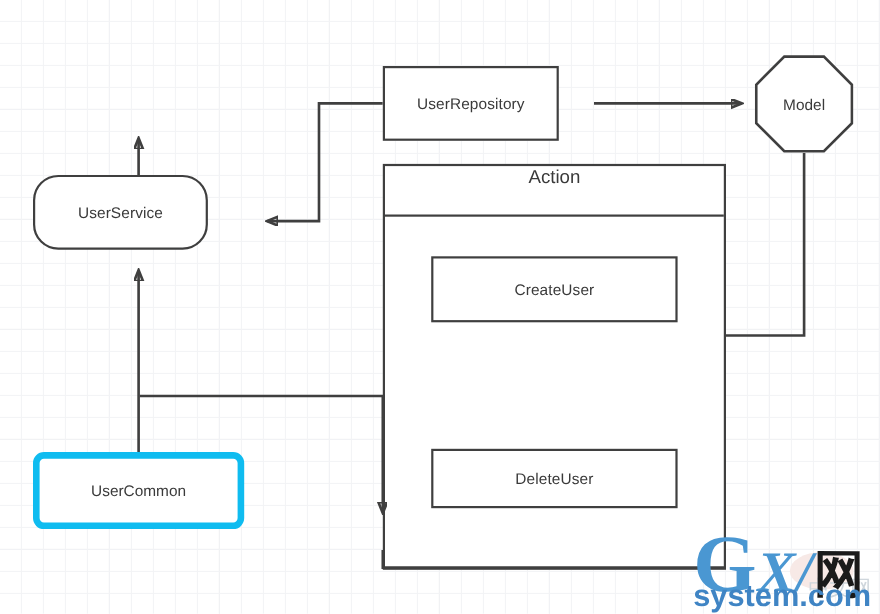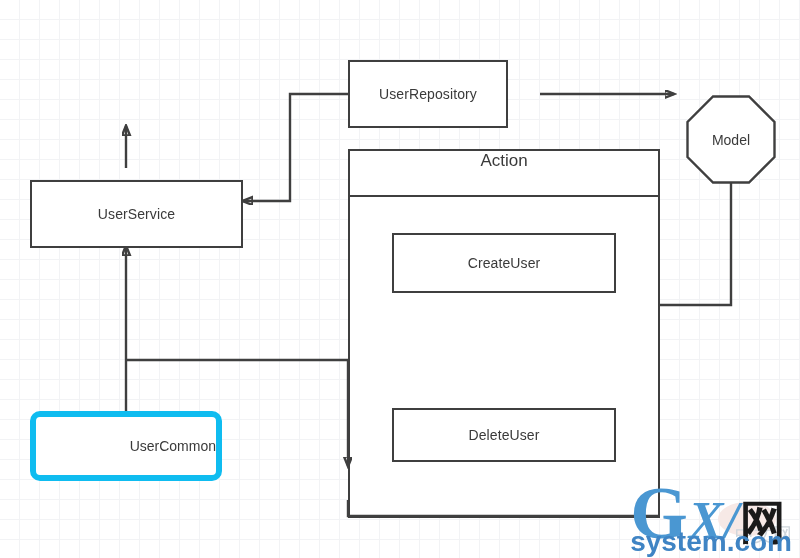--- a/index.html
+++ b/index.html
@@ -34,21 +34,20 @@
     justify-content: center;
     text-align: center;
     z-index: 5;
   }
   .node.plain { letter-spacing: 0.1px; }
   .node.highlight {
     border: 6px solid #0fbcf0;
     border-radius: 10px;
     background: #ffffff;
     z-index: 6;
-    justify-content: flex-end;
   }
   .container-node {
     position: absolute;
     box-sizing: border-box;
     background: #ffffff;
     border: 2px solid #3f3f3f;
     z-index: 3;
   }
   .container-header {
     position: absolute;
@@ -60,21 +59,20 @@
     display: flex;
     justify-content: center;
     color: #3a3a3a;
     font-size: 17px;
     box-sizing: border-box;
   }
   .octagon {
     position: absolute;
     box-sizing: border-box;
     z-index: 5;
-    margin-top: 45px;
   }
   .octagon .oct-label {
     position: absolute;
     left: 0; right: 0; top: 0; bottom: 0;
     display: flex;
     align-items: center;
     justify-content: center;
     color: #3a3a3a;
     font-size: 14px;
   }
@@ -162,21 +160,21 @@
 
     <path d="M540,94 L674,94" marker-end="url(#arrowEnd)"></path>
 
     <path d="M731,139 L731,305 L660,305"></path>
 
     <path d="M127,360 L348,360 L348,466" marker-end="url(#arrowEnd)"></path>
     <path d="M348,500 L348,516 L660,516"></path>
   </svg>
 
 
-  <div class="node plain" style="left:30px; top:180px; width:213px; height:68px;">
+  <div class="node plain" style="left:30px; top:159px; width:159px; height:68px;border-radius:23px;">
     <span>UserService</span>
   </div>
 
   <div class="node highlight" style="left:30px; top:411px; width:192px; height:70px;">
     <span>UserCommon</span>
   </div>
 
   <div class="node plain" style="left:348px; top:60px; width:160px; height:68px;">
     <span>UserRepository</span>
   </div>

